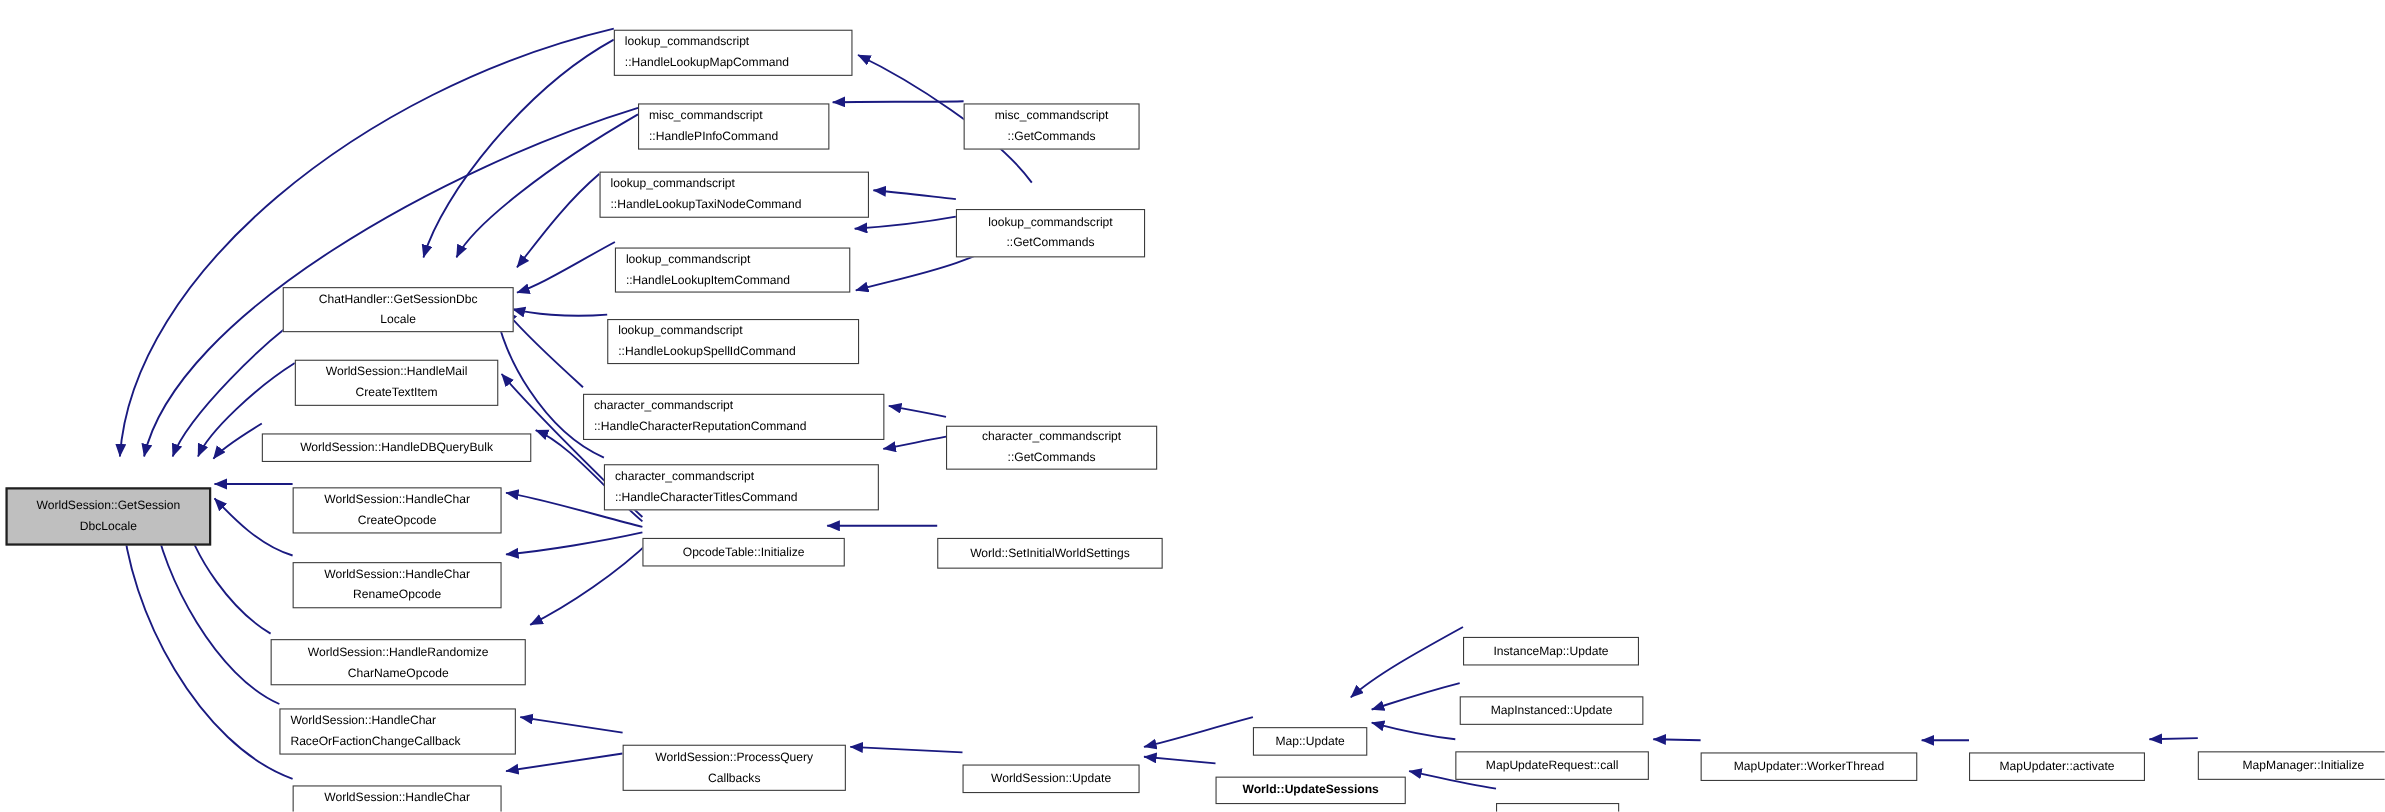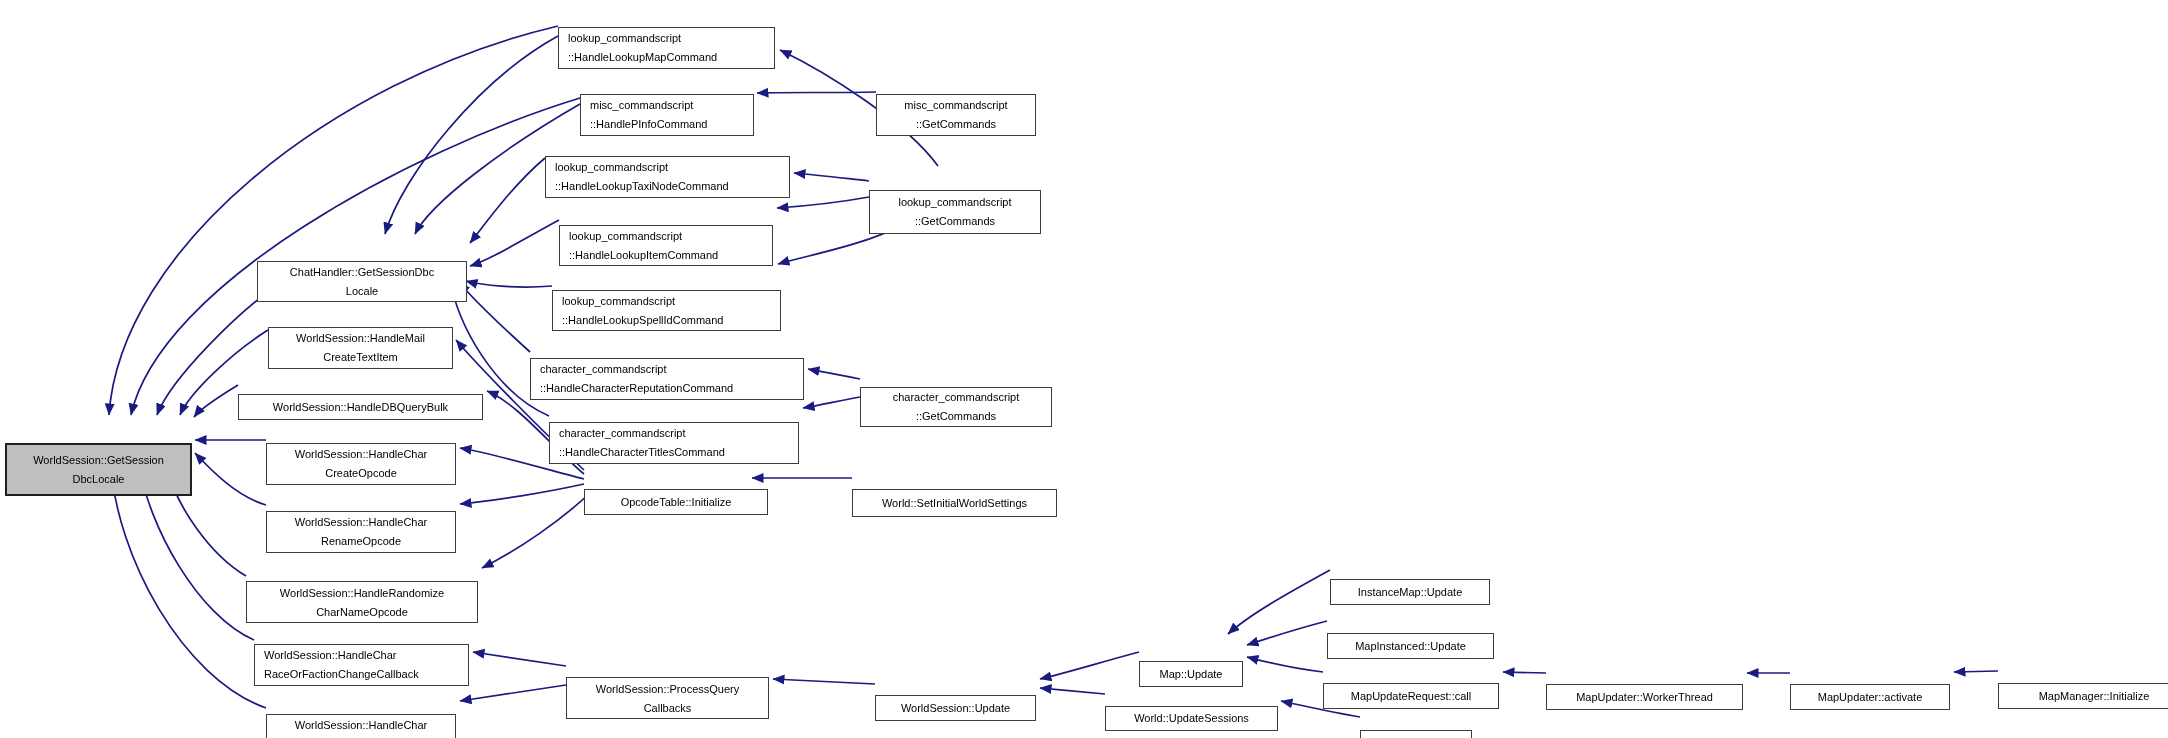--- a/index.html
+++ b/index.html
@@ -193,21 +193,21 @@
   </div>
 
   <div class="node" style="left:1327px;top:609px;width:167px;height:26px;">
     <span>MapInstanced::Update</span>
   </div>
 
   <div class="node" style="left:1323px;top:659px;width:176px;height:26px;">
     <span>MapUpdateRequest::call</span>
   </div>
 
-  <div class="node" style="left:1105px;top:682px;width:173px;height:25px;">
+  <div class="node" style="left:1105px;top:682px;width:173px;height:25px;font-weight:bold;">
     <span>World::UpdateSessions</span>
   </div>
 
   <div class="node" style="left:1360px;top:706px;width:112px;height:42px;">
     <span>World::Update</span>
   </div>
 
   <div class="node" style="left:1546px;top:660px;width:197px;height:26px;">
     <span>MapUpdater::WorkerThread</span>
   </div>

